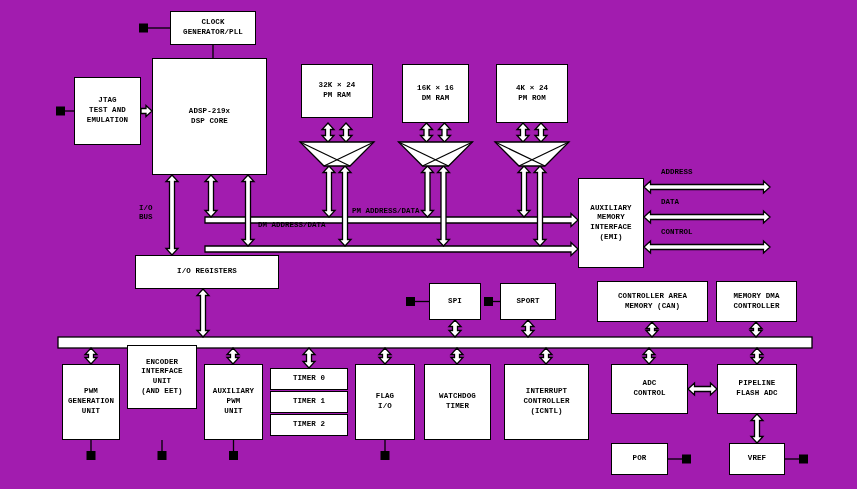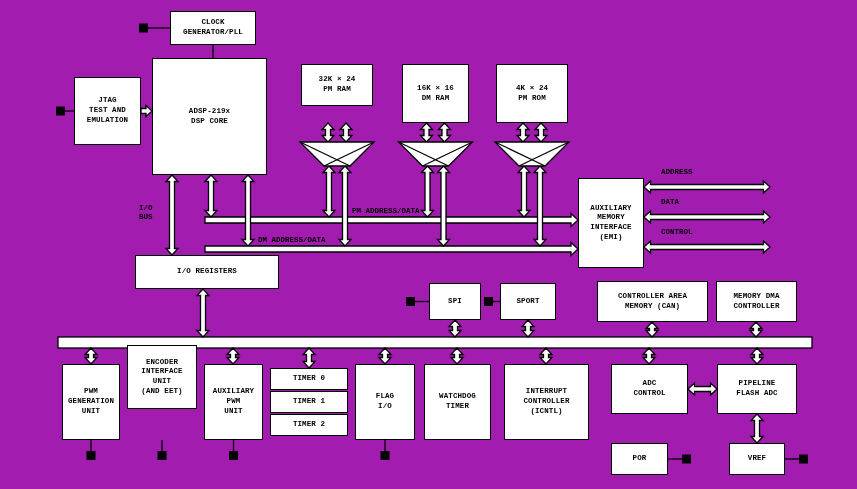--- a/index.html
+++ b/index.html
@@ -87,21 +87,21 @@
       <rect x="799" y="454.5" width="9" height="9" fill="#000000"></rect>
     </svg>
 
   <div class="box" style="left:170px;top:11px;width:86px;height:34px">CLOCK
 GENERATOR/PLL</div>
   <div class="box" style="left:74px;top:77px;width:67px;height:68px">JTAG
 TEST AND
 EMULATION</div>
   <div class="box" style="left:152px;top:58px;width:115px;height:117px">ADSP-219x
 DSP CORE</div>
-  <div class="box" style="left:301px;top:64px;width:72px;height:42px">32K × 24
+  <div class="box" style="left:301px;top:64px;width:72px;height:54px">32K × 24
 PM RAM</div>
   <div class="box" style="left:402px;top:64px;width:67px;height:59px">16K × 16
 DM RAM</div>
   <div class="box" style="left:496px;top:64px;width:72px;height:59px">4K × 24
 PM ROM</div>
   <div class="box" style="left:578px;top:178px;width:66px;height:90px">AUXILIARY
 MEMORY
 INTERFACE
 (EMI)</div>
   <div class="box" style="left:135px;top:255px;width:144px;height:34px">I/O REGISTERS</div>
@@ -135,17 +135,17 @@
   <div class="box" style="left:611px;top:364px;width:77px;height:50px">ADC
 CONTROL</div>
   <div class="box" style="left:611px;top:443px;width:57px;height:32px">POR</div>
   <div class="box" style="left:717px;top:364px;width:80px;height:50px">PIPELINE
 FLASH ADC</div>
   <div class="box" style="left:729px;top:443px;width:56px;height:32px">VREF</div>
 
   <div class="lbl" style="left:139px;top:204px;width:30px">I/O
 BUS</div>
   <div class="lbl" style="left:352px;top:207px">PM ADDRESS/DATA</div>
-  <div class="lbl" style="left:258px;top:236px">DM ADDRESS/DATA</div>
+  <div class="lbl" style="left:258px;top:221px">DM ADDRESS/DATA</div>
   <div class="lbl" style="left:661px;top:168px">ADDRESS</div>
   <div class="lbl" style="left:661px;top:198px">DATA</div>
   <div class="lbl" style="left:661px;top:228px">CONTROL</div>
 </div>
 
 </body></html>

